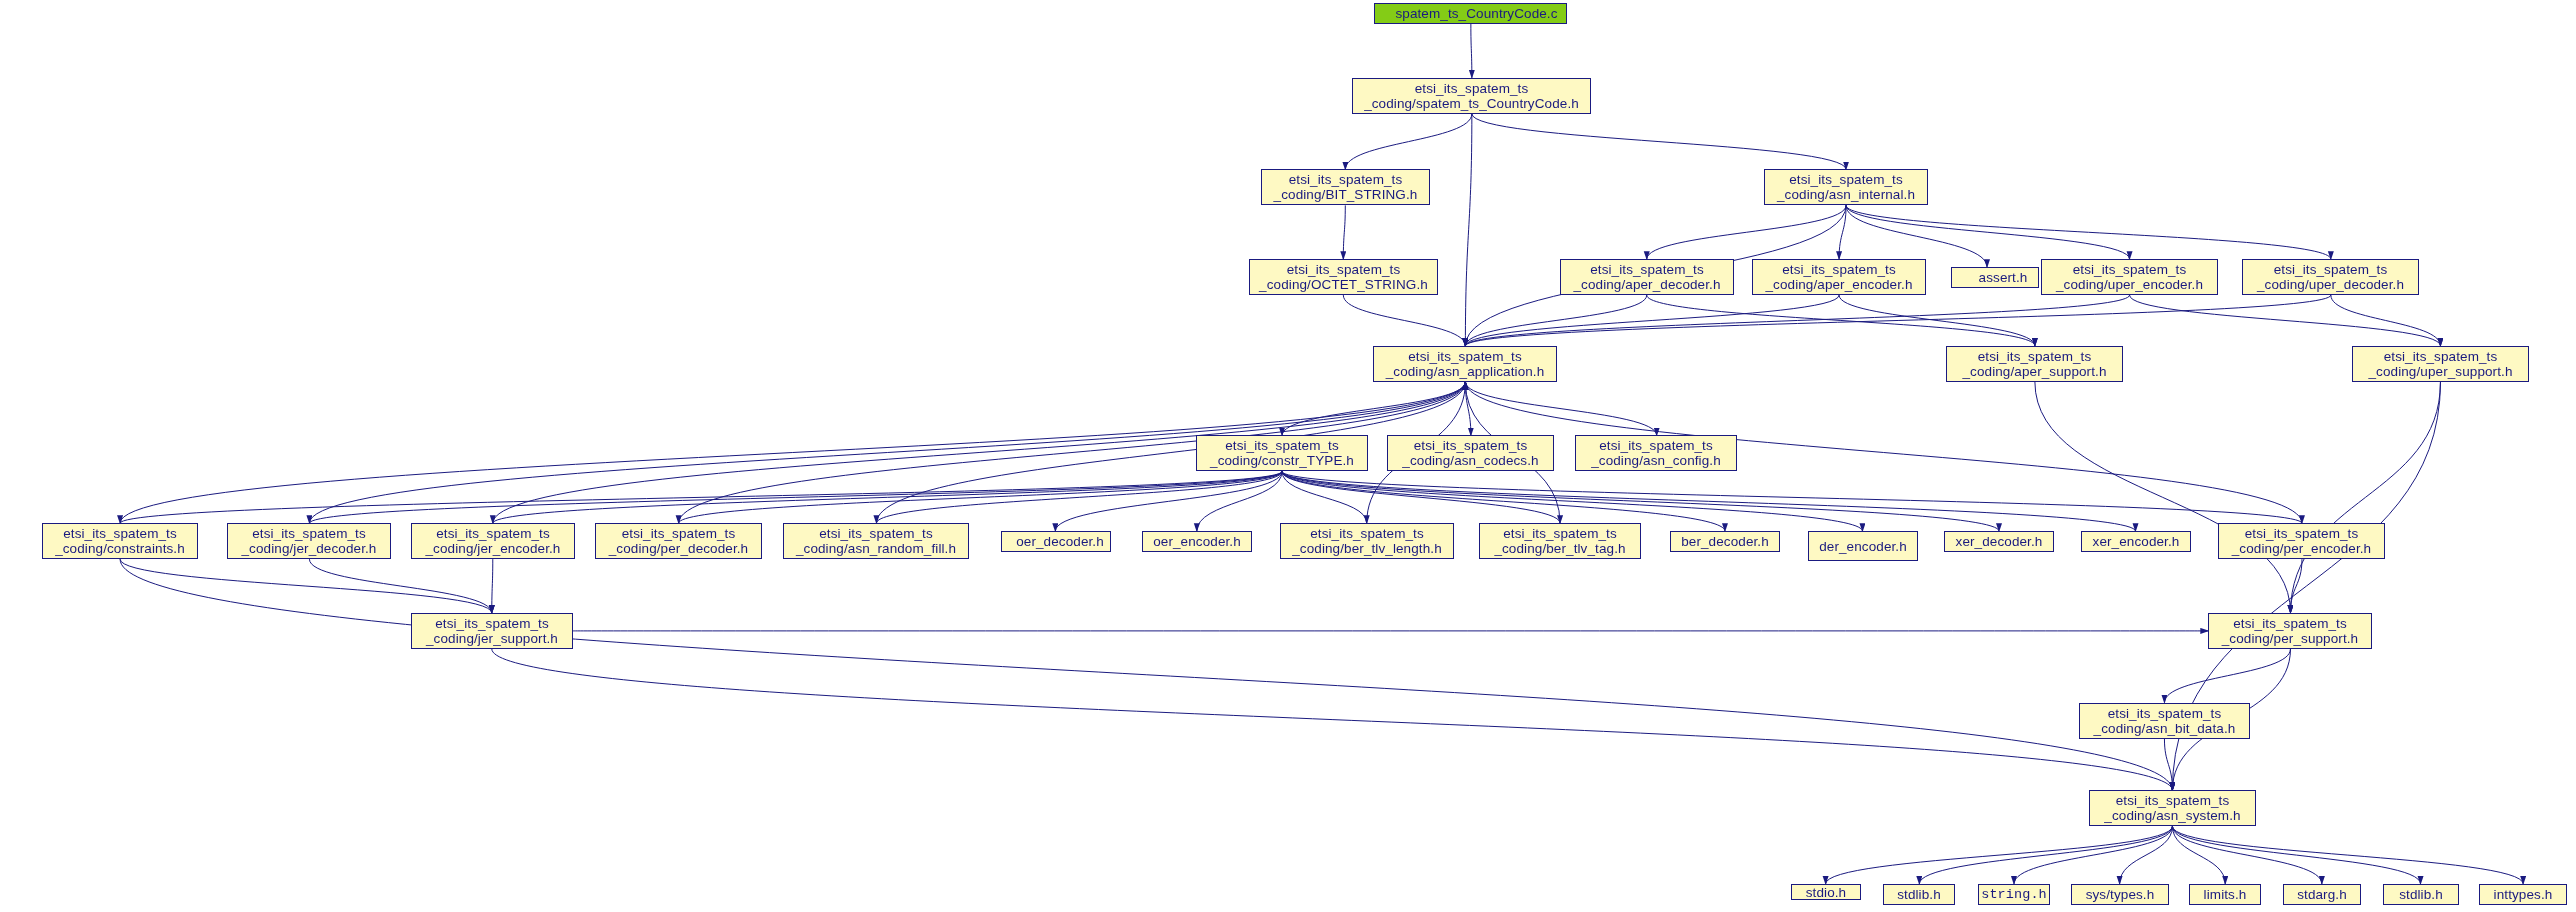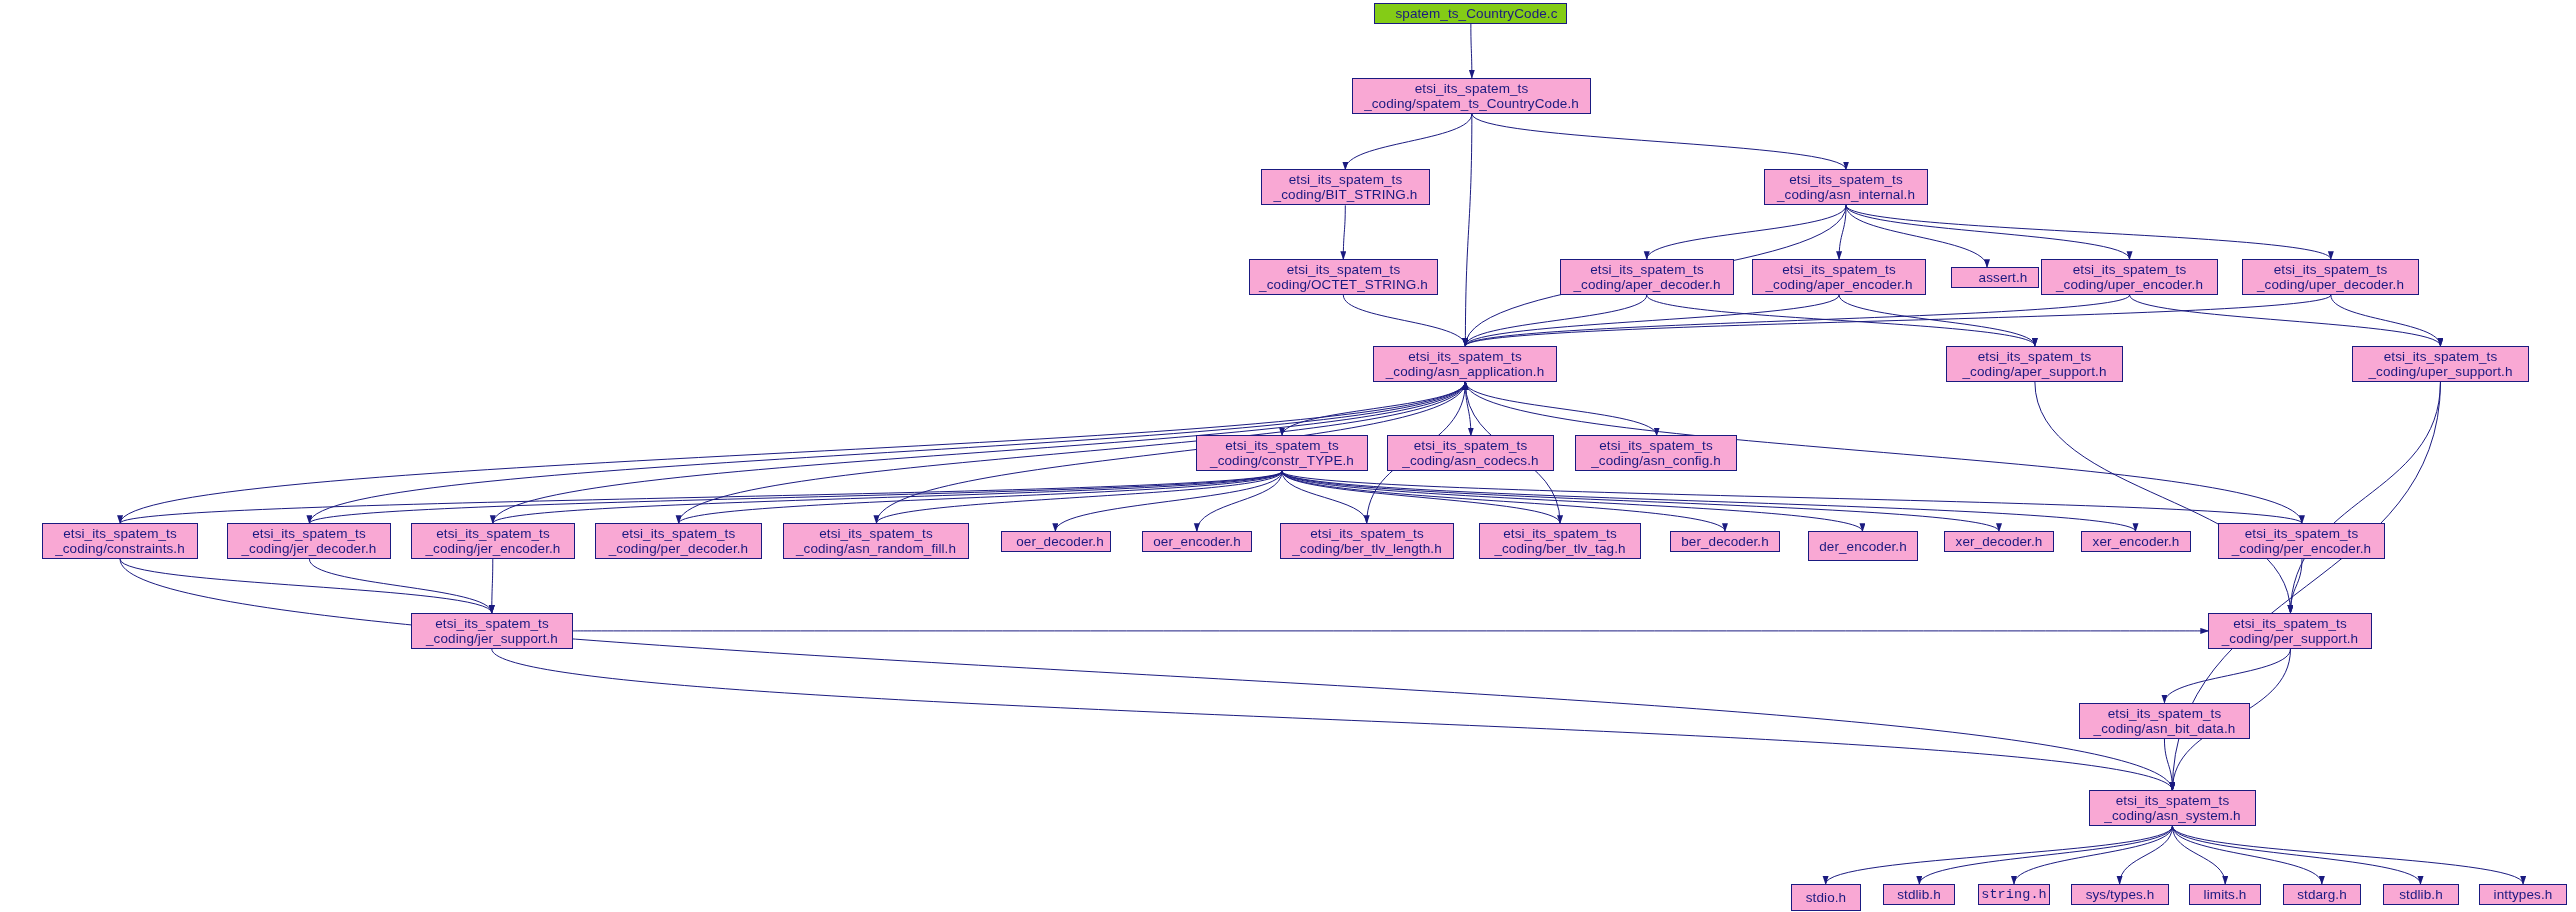--- a/index.html
+++ b/index.html
@@ -20,21 +20,21 @@
     left: 0;
     top: 0;
     width: 2576px;
     height: 913px;
     pointer-events: none;
   }
   .node {
     position: absolute;
     box-sizing: border-box;
     border: 1px solid #1a1a80;
-    background: #f9a8d4;
+    background: #fef9c3;
     color: #1a1a80;
     font-size: 13.5px;
     line-height: 15px;
     text-align: center;
     display: flex;
     align-items: center;
     justify-content: center;
     white-space: pre-line;
     letter-spacing: 0.1px;
   }
@@ -177,21 +177,21 @@
       <div class="node" style="left: 2218px; top: 523px; width: 167px; height: 36px;">etsi_its_spatem_ts
 _coding/per_encoder.h</div>
       <div class="node" style="left: 411px; top: 613px; width: 162px; height: 36px;">etsi_its_spatem_ts
 _coding/jer_support.h</div>
       <div class="node" style="left: 2208px; top: 613px; width: 164px; height: 36px;">etsi_its_spatem_ts
 _coding/per_support.h</div>
       <div class="node" style="left: 2079px; top: 703px; width: 171px; height: 36px;">etsi_its_spatem_ts
 _coding/asn_bit_data.h</div>
       <div class="node" style="left: 2089px; top: 790px; width: 167px; height: 36px;">etsi_its_spatem_ts
 _coding/asn_system.h</div>
-      <div class="node" style="left: 1791px; top: 884px; width: 70px; height: 27px;">stdio.h</div>
+      <div class="node" style="left: 1791px; top: 884px; width: 70px; height: 16px;">stdio.h</div>
       <div class="node" style="left: 1883px; top: 884px; width: 72px; height: 21px;">stdlib.h</div>
       <div class="node" style="left: 1978px; top: 884px; width: 72px; height: 21px; font-family: Liberation Mono, monospace;">string.h</div>
       <div class="node" style="left: 2071px; top: 884px; width: 98px; height: 21px;">sys/types.h</div>
       <div class="node" style="left: 2189px; top: 884px; width: 72px; height: 21px;">limits.h</div>
       <div class="node" style="left: 2283px; top: 884px; width: 78px; height: 21px;">stdarg.h</div>
       <div class="node" style="left: 2383px; top: 884px; width: 76px; height: 21px;">stdlib.h</div>
       <div class="node" style="left: 2479px; top: 884px; width: 88px; height: 21px;">inttypes.h</div>
     </div>
 </div>
 

